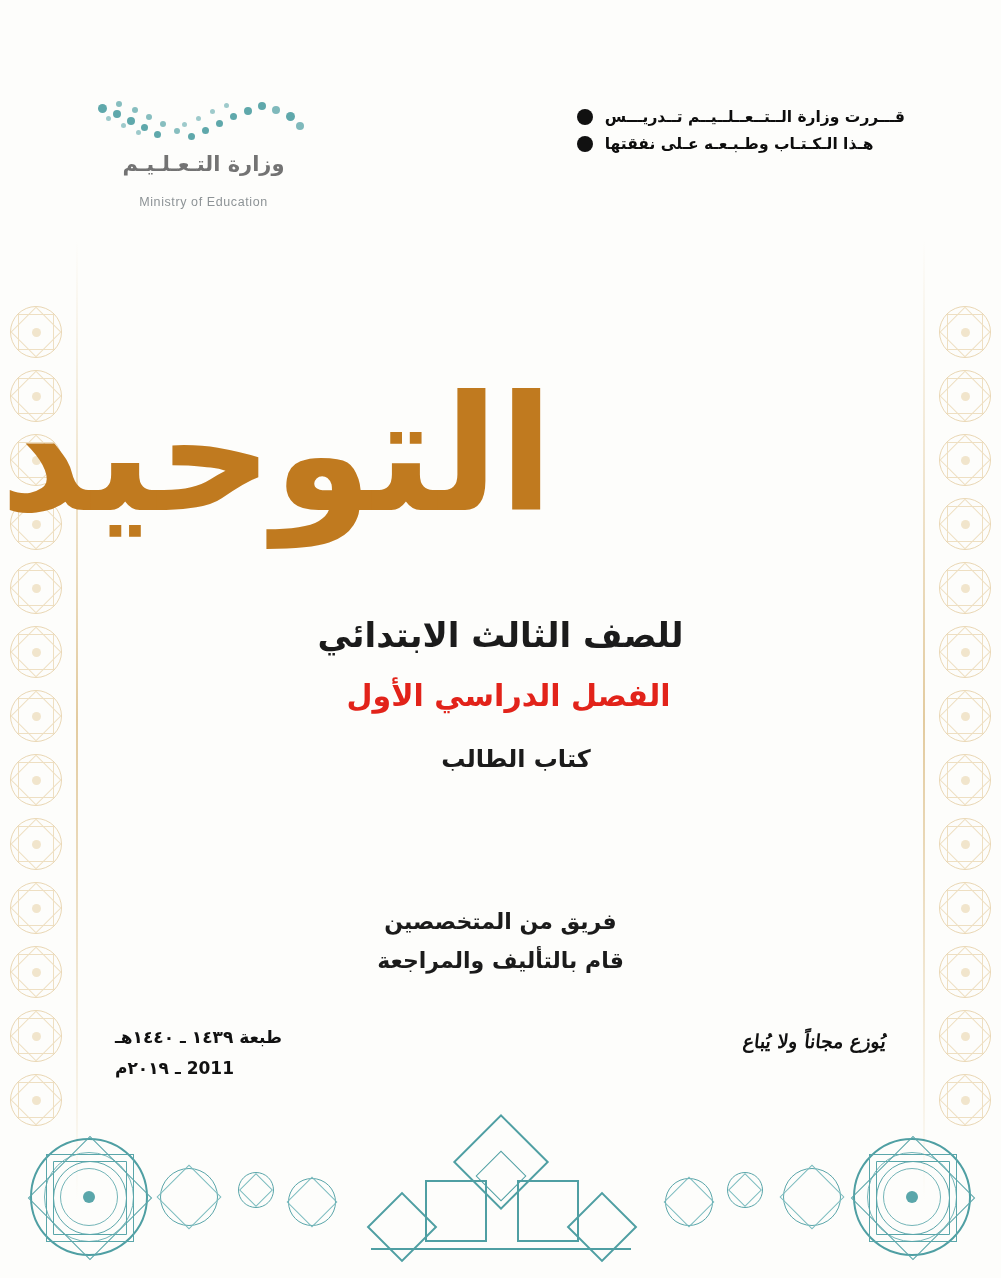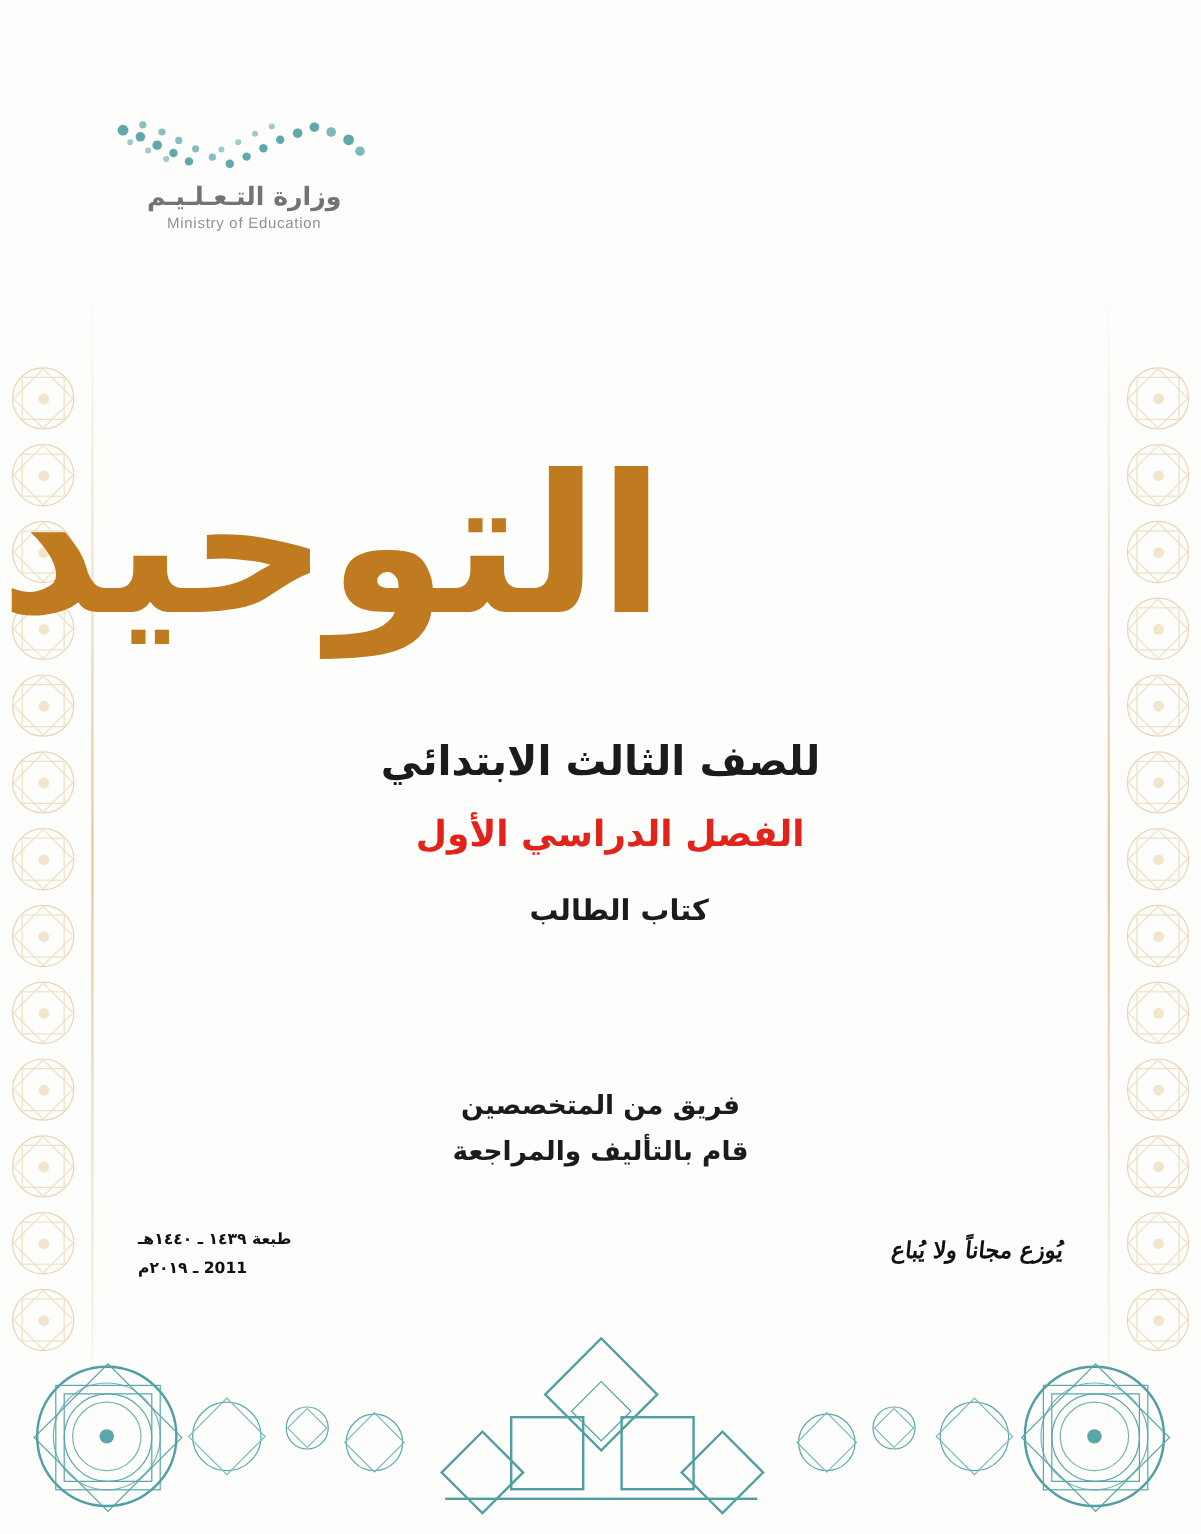--- a/index.html
+++ b/index.html
@@ -86,21 +86,21 @@
   .moe-dots i{
     position:absolute;border-radius:50%;background:#5fa8ab;display:block;
   }
   .moe-ar{
     font-family:"DejaVu Sans", sans-serif;
     font-size:21px;font-weight:bold;color:#737373;letter-spacing:2px;
     direction:rtl;
   }
   .moe-en{
     font-family:"Liberation Sans", sans-serif;
-    font-size:12.5px;color:#8d9396;letter-spacing:.6px;margin-top:3px;
+    font-size:12.5px;color:#8d9396;letter-spacing:.6px;margin-top:19px;
   }
 
   
   .title-main{
     position:absolute;top:375px;left:0;right:0;text-align:left;
     font-family:"DejaVu Sans", sans-serif;
     font-size:160px;line-height:1;font-weight:bold;
     color:#c07a1f;
     direction:rtl;
     letter-spacing:-2px;
@@ -131,21 +131,21 @@
   
   .free-note{
     position:absolute;top:1030px;right:115px;
     font-family:"DejaVu Serif", serif;
     font-size:19px;color:#111;direction:rtl;font-weight:bold;
     transform:skewX(-6deg);
   }
   .edition{
     position:absolute;top:1022px;left:115px;
     font-family:"DejaVu Sans", sans-serif;
-    font-size:13px;font-weight:bold;color:#111;direction:rtl;
+    font-size:17px;font-weight:bold;color:#111;direction:rtl;
     text-align:left;line-height:1.85;letter-spacing:1px;
   }
 
   
   .bottom-band{
     position:absolute;bottom:0;left:0;width:1001px;height:190px;
   }
   .band-rosette{
     position:absolute;bottom:22px;
   }
@@ -291,20 +291,28 @@
         <div class="dot"></div>
       </div>
     <div class="cell" style="top:768px">
         <div class="rosette"></div>
         <div class="dot"></div>
       </div>
   </div>
   <div class="edge-line l"></div>
 
   <div class="decision-block">
+    <div class="decision-row">
+      <span class="txt">قـــررت وزارة الــتــعــلــيــم تــدريـــس</span>
+      <span class="bullet"></span>
+    </div>
+    <div class="decision-row">
+      <span class="txt">هـذا الـكـتـاب وطـبـعـه عـلى نفقتها</span>
+      <span class="bullet"></span>
+    </div>
   </div>
 
   <div class="moe-logo">
     <div class="moe-dots">
       <i style="left:2px;  top:4px;  width:9px;height:9px;"></i>
       <i style="left:17px; top:10px; width:8px;height:8px;"></i>
       <i style="left:31px; top:17px; width:8px;height:8px;"></i>
       <i style="left:45px; top:24px; width:7px;height:7px;"></i>
       <i style="left:58px; top:31px; width:7px;height:7px;"></i>
       <i style="left:20px; top:1px;  width:6px;height:6px;opacity:.75"></i>

